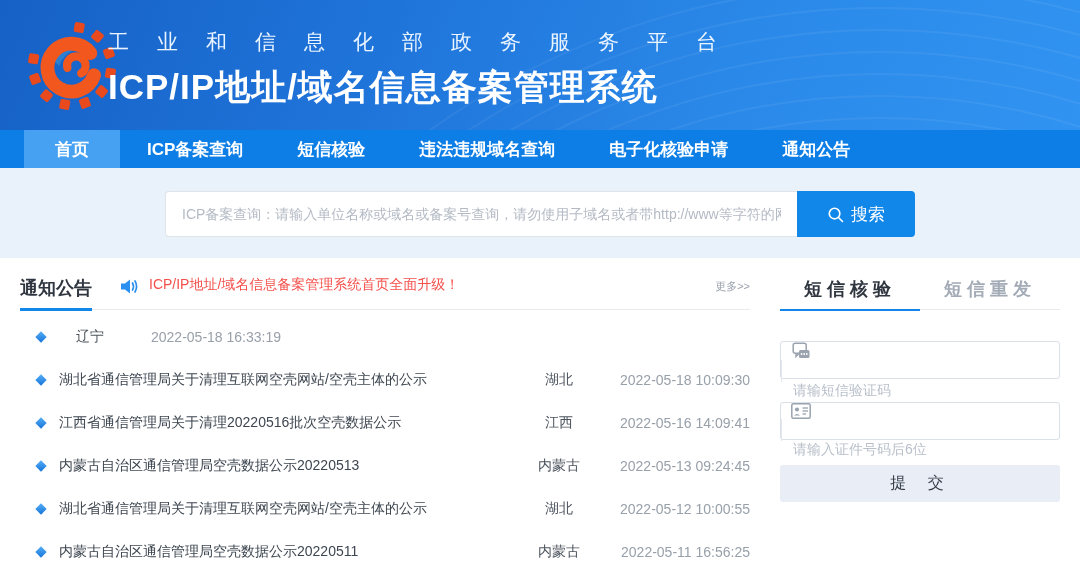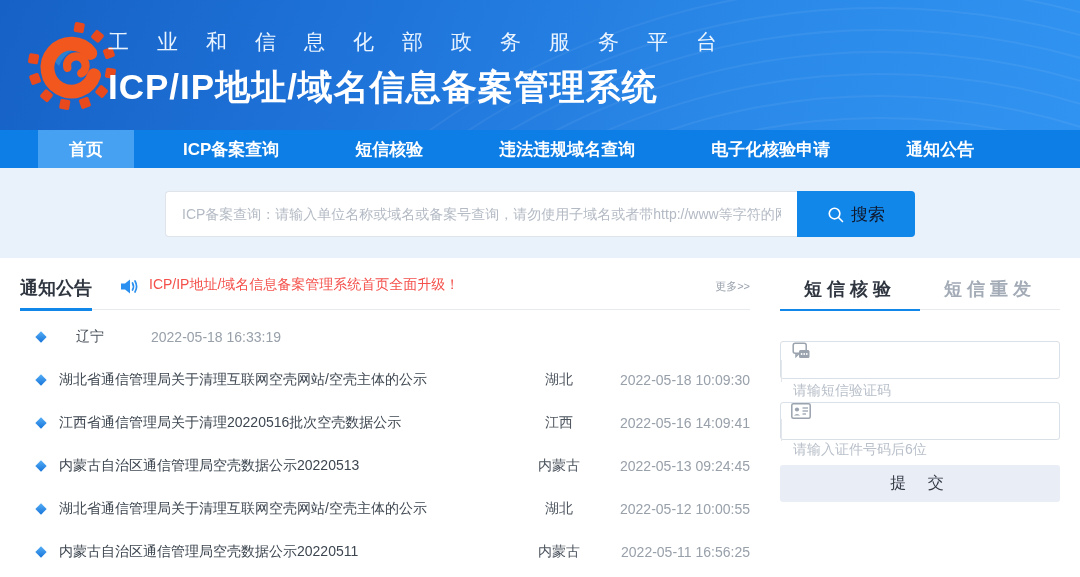--- a/index.html
+++ b/index.html
@@ -11,34 +11,34 @@
     background:linear-gradient(112deg,#1661c6 0%,#1f74da 35%,#2b8ae9 70%,#3193f1 100%);
     overflow:hidden; }
   .header-deco { position:absolute; left:0; top:0; width:100%; height:100%; }
   .logo { position:absolute; left:26px; top:20px; width:92px; height:92px; cursor:pointer; }
   .header-text { position:absolute; left:108px; top:28px; }
   .platform-line { color:#eaf4ff; font-size:21px; letter-spacing:28px; white-space:nowrap;text-align:right; }
   .site-title { margin-top:8px; color:#ffffff; font-size:35px; font-weight:bold; letter-spacing:1px; white-space:nowrap; }
 
   
   .nav { position:absolute; left:0; top:130px; width:1080px; height:38px;
-    background:#0d7ee6; display:flex; align-items:stretch; padding-left:38px;gap:22px; }
+    background:#0d7ee6; display:flex; align-items:stretch; padding-left:24px; }
   .nav-item { color:#ffffff; font-size:17px; font-weight:bold; display:flex;
     align-items:center; padding:0 27px; cursor:pointer; white-space:nowrap; }
   .nav-item.active { background:#47a1f2; padding:0 31px; }
 
   
   .search-strip { position:absolute; left:0; top:168px; width:1080px; height:90px; background:#e9f1fa; }
   .search-bar { position:absolute; left:165px; top:23px; width:750px; height:46px; display:flex; }
   .search-input { flex:1; height:46px; border:1px solid #dfe3ea; border-right:none;
     border-radius:4px 0 0 4px; background:#fff; padding:0 16px; font-size:14px;
     color:#333; outline:none; font-family:inherit; }
   .search-input::placeholder { color:#b3bac4; }
   .search-btn { width:118px; height:46px; background:#1287ea; border:none; border-radius:0 4px 4px 0;
-    color:#0f172a; font-size:17px; cursor:pointer; display:flex; align-items:center;
+    color:#ffffff; font-size:17px; cursor:pointer; display:flex; align-items:center;
     justify-content:center; gap:7px; font-family:inherit; }
 
   
   .content { position:absolute; left:0; top:258px; width:1080px; height:319px;
     padding:0 20px; display:flex; }
   .left-col { width:730px; }
   .right-col { width:280px; margin-left:30px; }
 
   
   .notice-head { height:52px; position:relative; border-bottom:1px solid #e8ebee;

